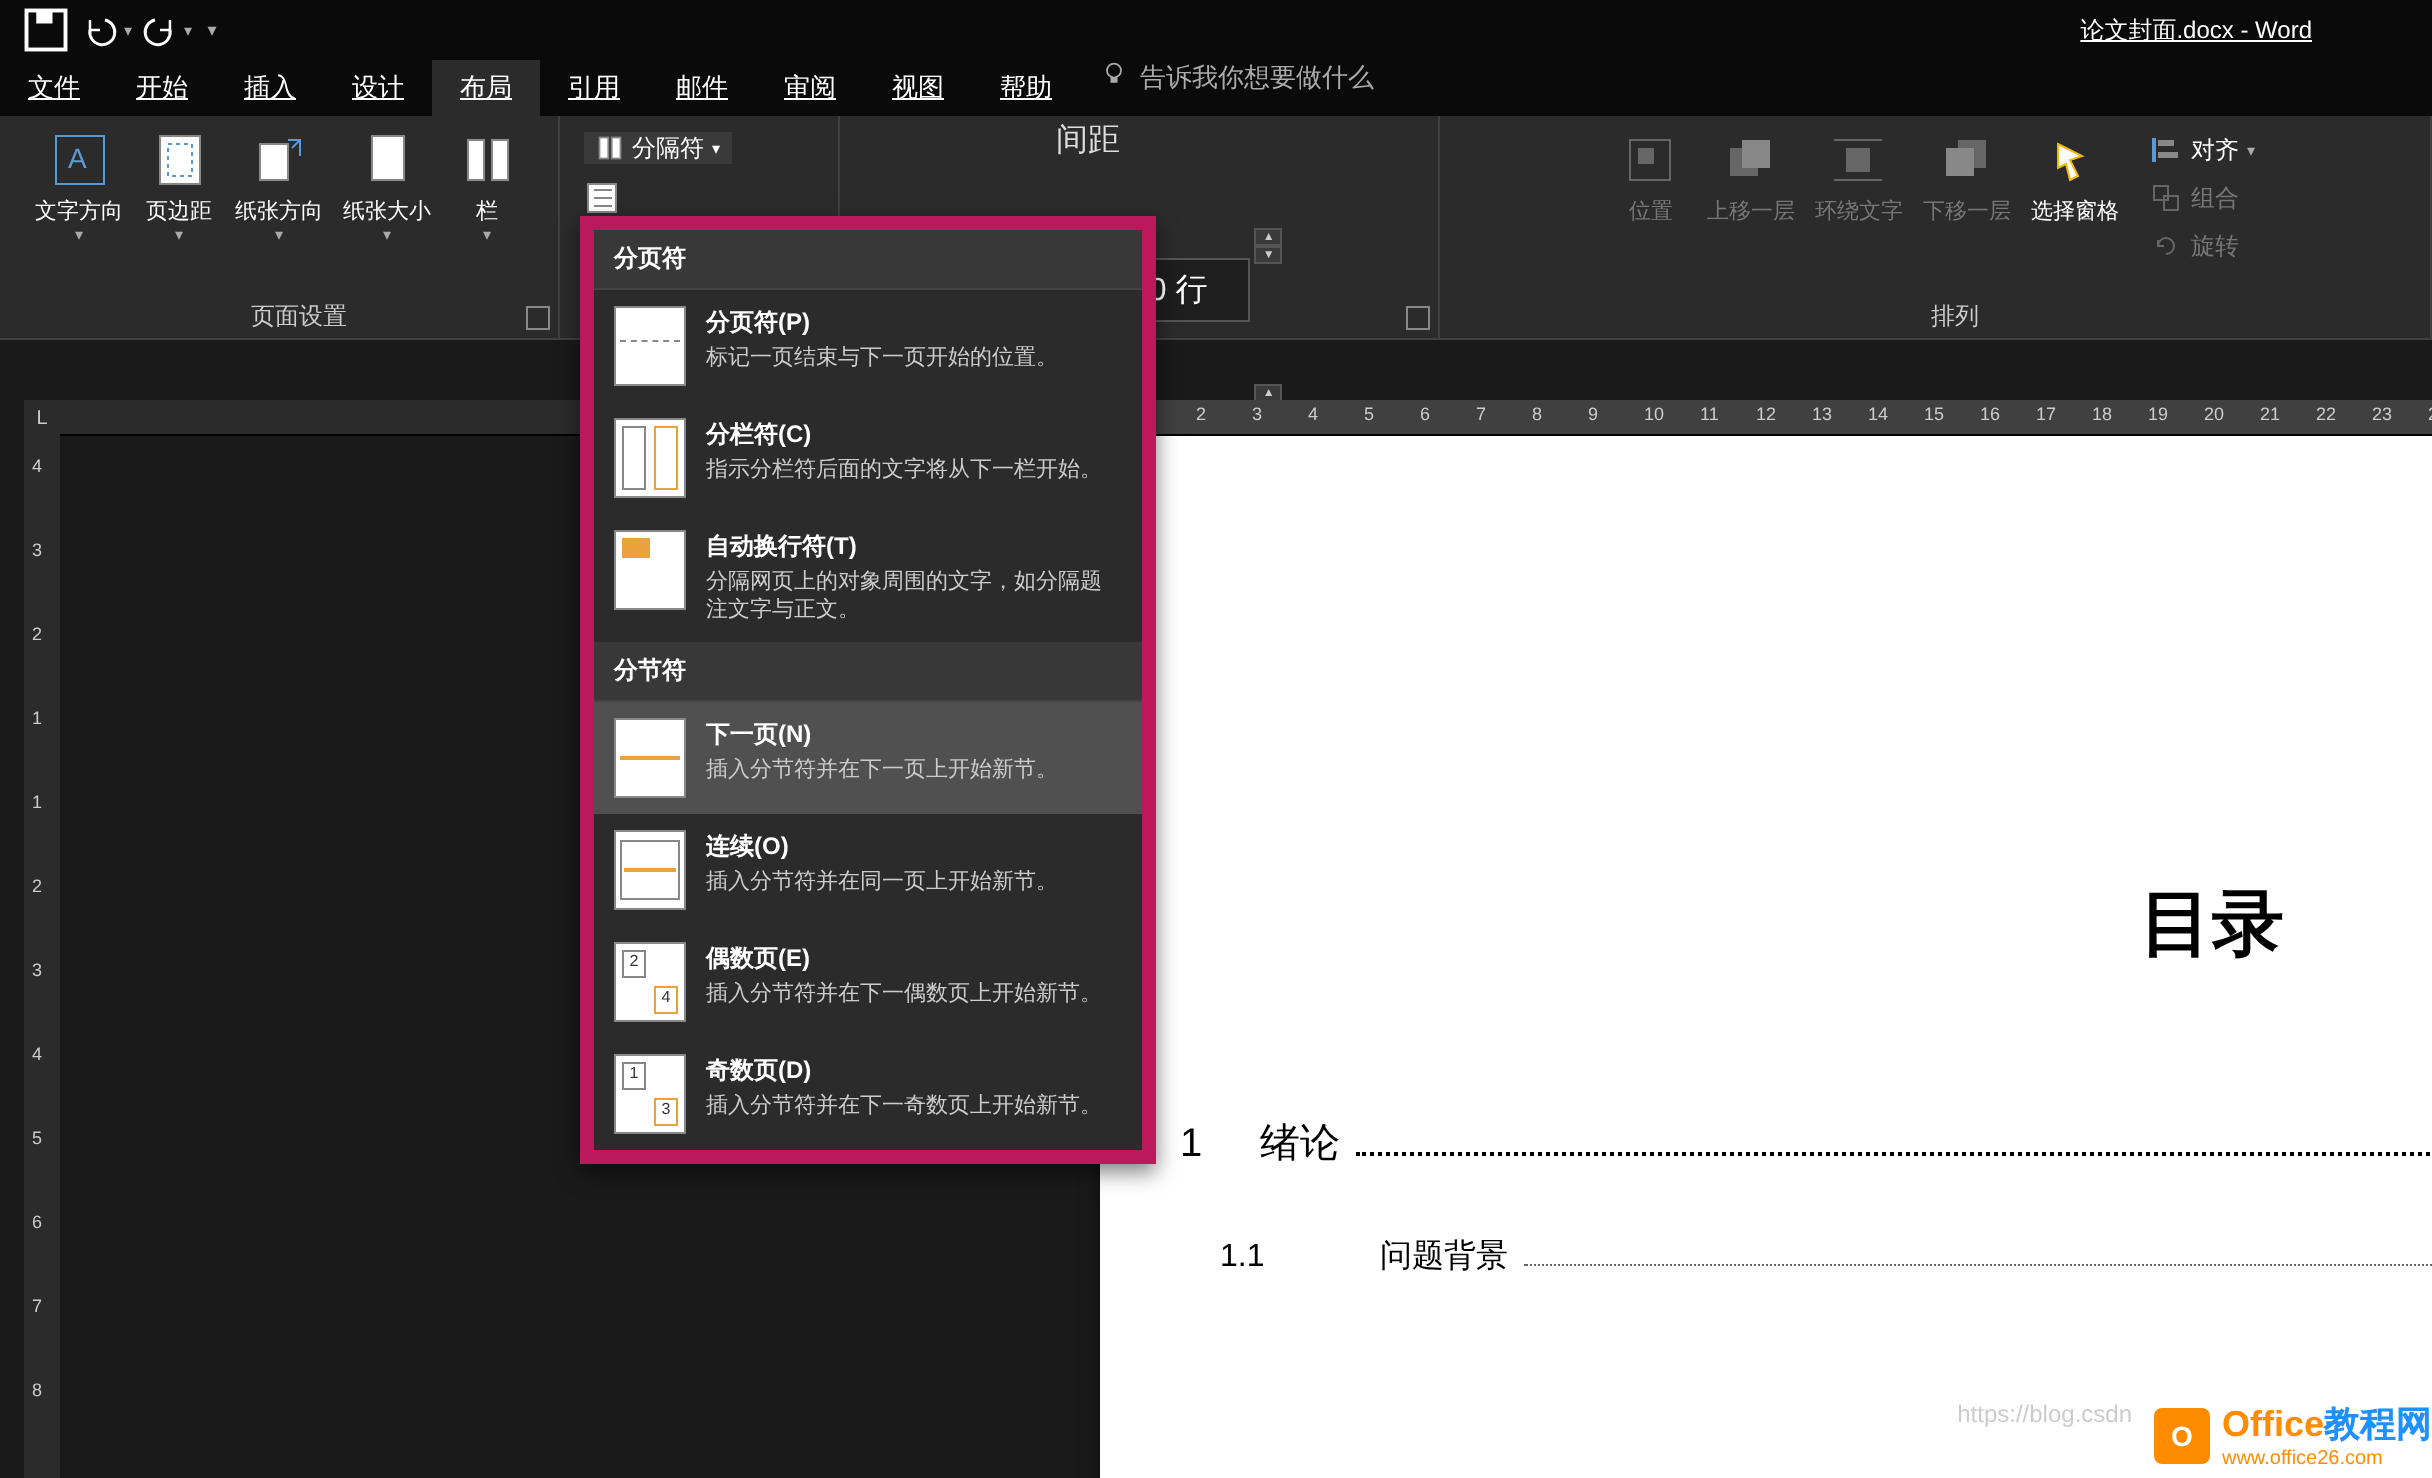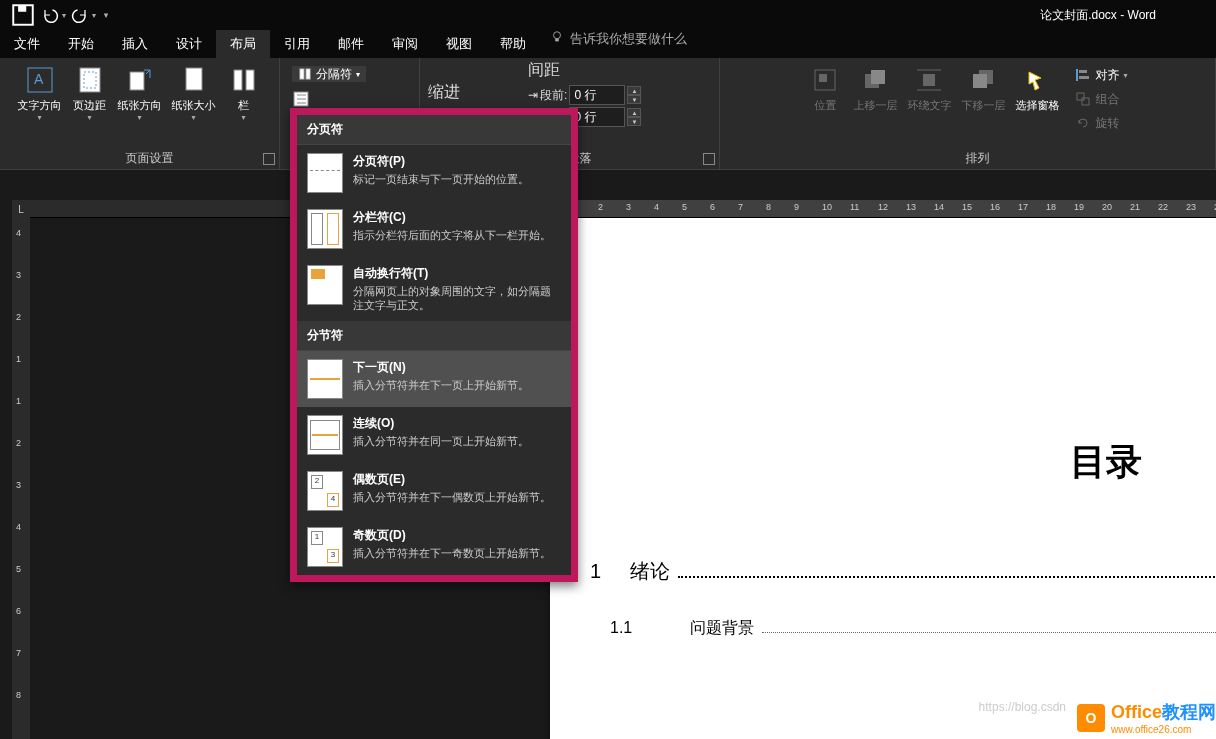--- a/index.html
+++ b/index.html
@@ -2,26 +2,26 @@
 <html><head>
 <meta charset="utf-8">
 <style>
   * { box-sizing: border-box; margin: 0; padding: 0; font-family: "Microsoft YaHei", sans-serif; }
   body { background: #1a1a1a; width: 1216px; height: 739px; overflow: hidden; position: relative; }
 
   
   .titlebar { height: 30px; background: #0a0a0a; display: flex; align-items: center; color: #fff; font-size: 12px; position:relative; }
   .qat { display:flex; align-items:center; gap:4px; padding-left:10px; }
   .qat-btn { width:26px; height:26px; display:flex; align-items:center; justify-content:center; color:#fff; }
-  .titlebar-title { position:absolute; left:50%; transform:translateX(-50%); right:auto; text-align:center; width:400px; margin-left:300px;}
+  .titlebar-title { position:absolute; left:50%; transform:translateX(-50%); right:auto; text-align:center; width:400px; margin-left:300px;text-decoration:underline;}
   .titlebar-title { left:auto; right:60px; transform:none; text-align:right; width:auto;}
   
   
   .tabs { height: 28px; background: #0a0a0a; display:flex; align-items:stretch; color:#fff; font-size:13px; }
-  .tab { padding: 4px 14px; cursor:pointer; display:flex; align-items:center; }
+  .tab { padding: 4px 14px; cursor:pointer; display:flex; align-items:center;text-decoration:underline; }
   .tab.active { background:#2b2b2b; }
   .tell-me { display:flex; gap:6px; padding:0 10px; color:#aaa; }
   .lightbulb { width:14px; height:14px; }
 
   
   .ribbon { height: 112px; background: #2b2b2b; border-bottom:1px solid #404040; display:flex; position:relative; }
   .group { border-right:1px solid #404040; padding:4px 8px 0 8px; display:flex; flex-direction:column; align-items:center; height:100%; }
   .group-row { display:flex; gap:2px; align-items:flex-start; height:86px; }
   .group-label { font-size:12px; color:#ccc; text-align:center; padding:2px 0;margin-left:20px; }
   .rbtn { display:flex; flex-direction:column; align-items:center; justify-content:flex-start; padding:2px 4px; color:#fff; font-size:11px; min-width:44px; height:82px;}
@@ -32,21 +32,21 @@
   .small-item { display:flex; align-items:center; gap:4px; color:#fff; font-size:12px; height:22px; padding:0 4px;}
   .small-item.disabled{color:#777;}
 
   
   .breaks-btn-row{ display:flex; align-items:center; gap:2px; padding:4px;}
   .breaks-btn { height:16px; display:flex; align-items:center; gap:4px; font-size:12px; color:#fff; background:#3a3a3a; padding:0 6px;}
   
   
   .field-grid { display:grid; grid-template-columns:auto auto 56px 14px; gap:2px; align-items:center; font-size:12px; color:#ddd; }
   .field-grid .hdr { grid-column: span 4; font-size:16px; color:#ddd; padding-bottom:2px;}
-  .spin-input { background:#1e1e1e; border:1px solid #555; color:#fff; height:20px; width:56px; font-size:12px; padding-left:4px;}
+  .spin-input { background:#1e1e1e; border:1px solid #555; color:#fff; height:32px; width:56px; font-size:16px; padding-left:4px;margin-top:44px;}
   .spin-btns { display:flex; flex-direction:column; }
   .spin-up,.spin-down{ width:14px;height:9px;background:#3a3a3a;border:1px solid #555;font-size:6px;color:#ccc;display:flex;align-items:center;justify-content:center;}
   .launcher { position:absolute; right:4px; bottom:4px; width:12px; height:12px; border:1px solid #888; }
   .group{position:relative;}
 
   
   .dropdown { position:absolute; left:290px; top:108px; width:288px; background:#2b2b2b; border:7px solid #be185d; box-shadow:0 4px 10px rgba(0,0,0,.5); z-index:100; color:#fff; font-size:12px;}
   .dd-header { background:#383838; padding:6px 10px; font-weight:bold; border-bottom:1px solid #444;}
   .dd-item { display:flex; gap:10px; padding:8px 10px; }
   .dd-item.hovered{ background:#505050;}

